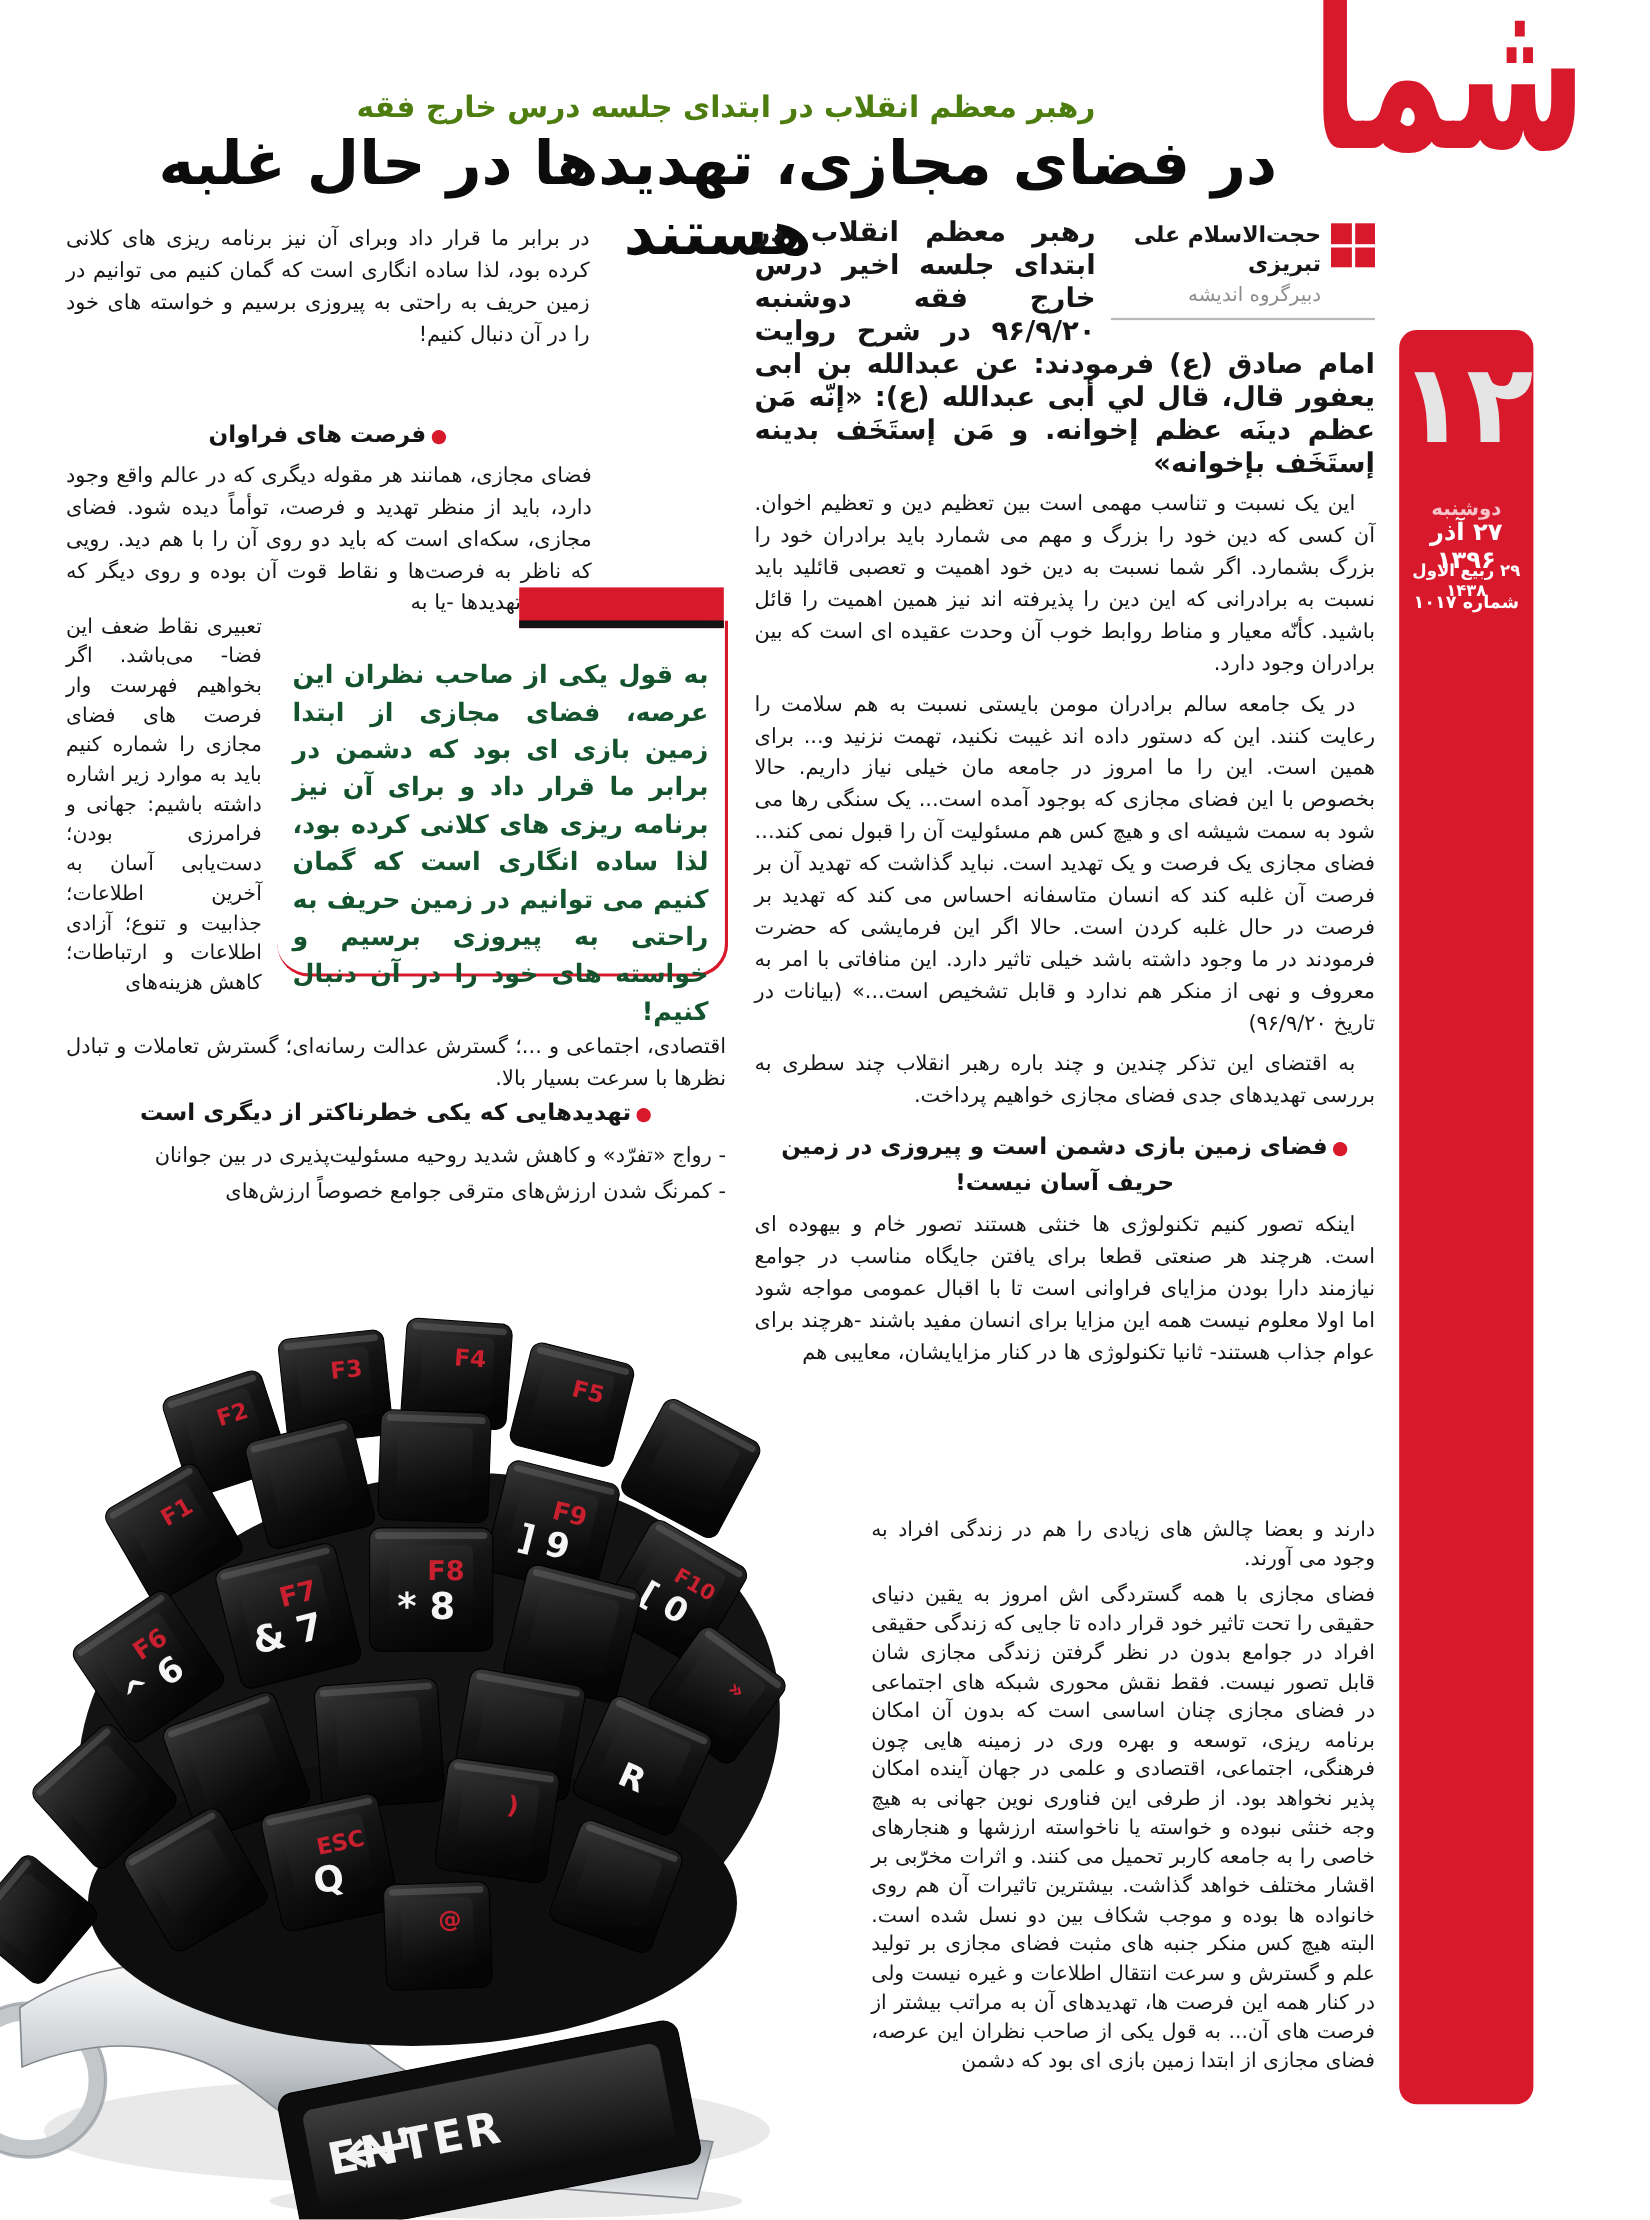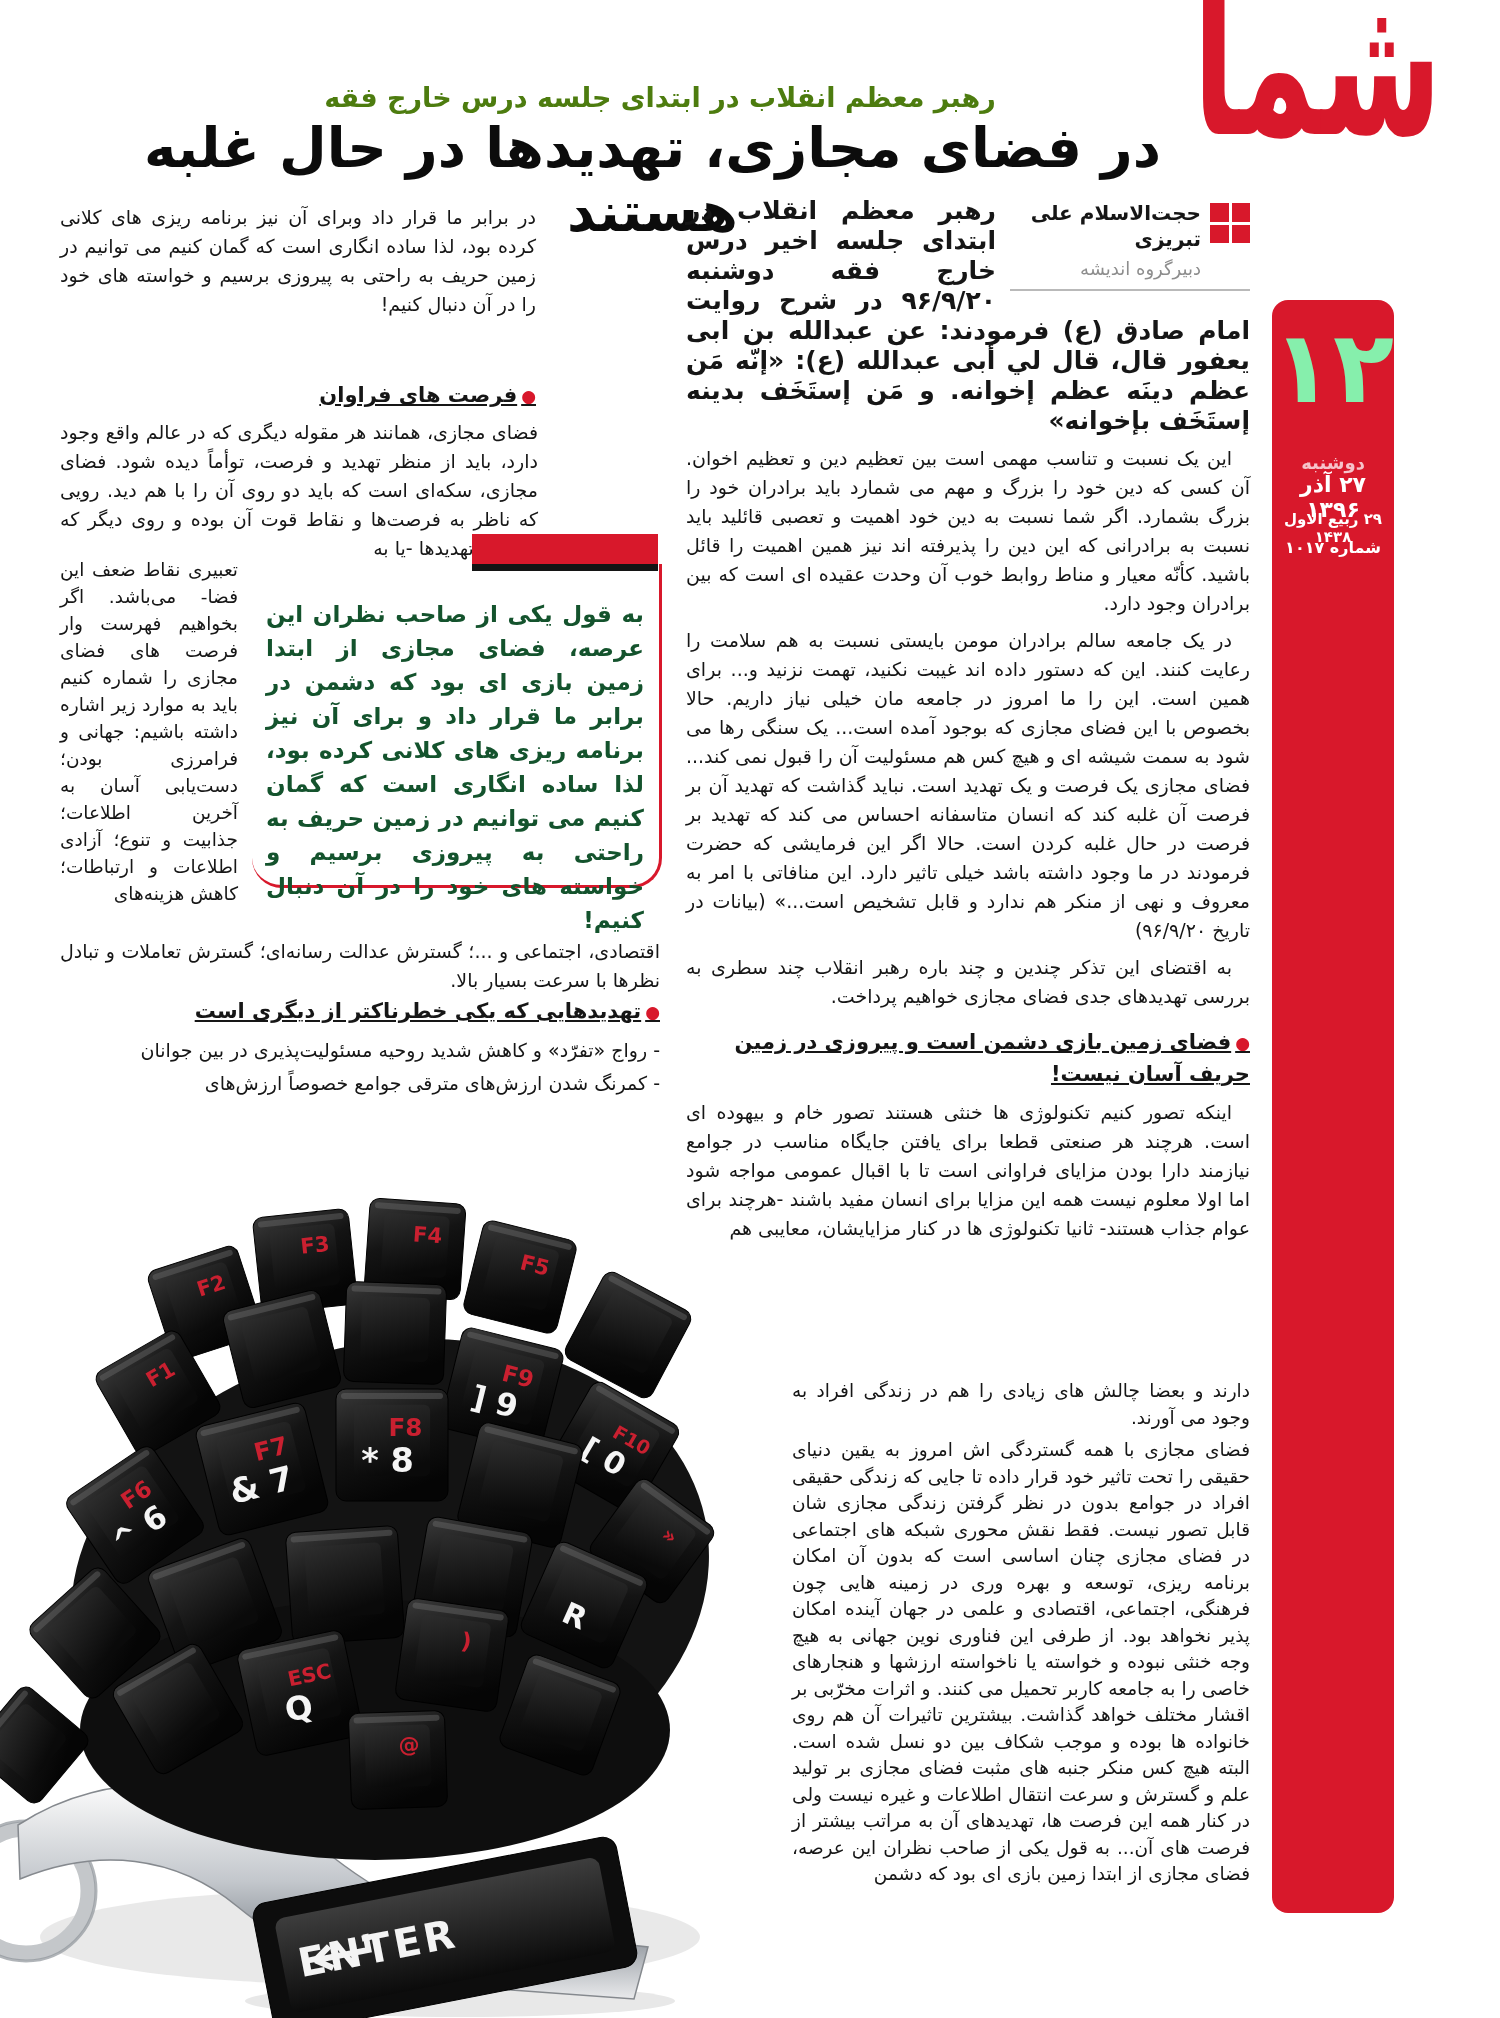--- a/index.html
+++ b/index.html
@@ -5,37 +5,37 @@
   html,body{margin:0;padding:0;background:#fff;}
   #page{position:relative;width:1500px;height:2018px;background:#ffffff;overflow:hidden;
         font-family:"DejaVu Sans",sans-serif;direction:rtl;color:#161616;}
   .abs{position:absolute;}
   .kicker{left:110px;top:82px;width:1100px;text-align:center;font-size:27px;font-weight:bold;color:#4d7c0f;}
   .headline{left:55px;top:116px;width:1195px;text-align:center;font-size:55px;font-weight:900;color:#0c0c0c;letter-spacing:-1px;}
   
   .logo{left:1250px;top:42px;width:176px;height:252px;text-align:center;font-weight:900;font-size:104px;
         transform:scale(1.18,1.9);transform-origin:50% 90%;line-height:240px;}
   .sidebox{left:1272px;top:300px;width:122px;height:1613px;border-radius:16px;}
-  .sb-num{position:absolute;top:8px;left:0;width:100%;text-align:left;color:#86efac;font-size:100px;font-weight:bold;line-height:1.2;}
+  .sb-num{position:absolute;top:8px;left:0;width:100%;text-align:left;color:#e5e5e5;font-size:100px;font-weight:bold;line-height:1.2;}
   .sb-line{position:absolute;left:0;width:100%;text-align:center;color:#fff;font-weight:bold;}
   .sb-wd{top:152px;font-size:18px;color:#f6c3ca;}
   .sb-d1{top:172px;font-size:22px;text-align:center;}
   .sb-d2{top:210px;font-size:15px;}
   .sb-d3{top:238px;font-size:16px;}
   
   #colA{left:686px;top:196px;width:564px;}
   .byline{float:right;width:240px;margin:4px 0 10px 14px;padding-bottom:10px;border-bottom:2px solid #b9b9b9;}
   .byl-row{display:flex;gap:9px;align-items:flex-start;}
   .b-icon{width:40px;height:40px;flex:0 0 40px;display:grid;grid-template-columns:1fr 1fr;grid-template-rows:1fr 1fr;gap:3px;margin-top:3px;}
   .b-icon span{display:block;}
   .b-name{font-size:20px;font-weight:bold;line-height:26px;}
   .b-role{font-size:18px;color:#8d8d8d;margin-top:6px;}
   .lead{font-weight:bold;font-size:25px;line-height:30px;text-align:justify;margin:0;}
   p.body{font-size:19px;line-height:29px;text-align:justify;margin:8px 0 0;text-indent:18px;}
-  h3.sec{font-size:21px;font-weight:bold;margin:16px 0 4px;line-height:31px;text-align:right;text-decoration:underline;}
+  h3.sec{font-size:21px;font-weight:bold;margin:16px 0 4px;line-height:31px;text-align:center;}
   .dot{color:#d8182b;font-size:17px;margin-left:4px;}
   #colB{left:792px;top:1378px;width:458px;}
   #colB p{font-size:18.5px;line-height:26.5px;text-align:justify;margin:0 0 6px;}
   
   .lcol{font-size:19px;line-height:29px;text-align:justify;}
   #L1{left:60px;top:203px;width:476px;}
   #Lh1{left:60px;top:380px;width:476px;}
   #L2{left:60px;top:418px;width:478px;}
   #L3{left:60px;top:556px;width:178px;font-size:18.5px;line-height:27px;}
   #L4{left:60px;top:937px;width:600px;}

